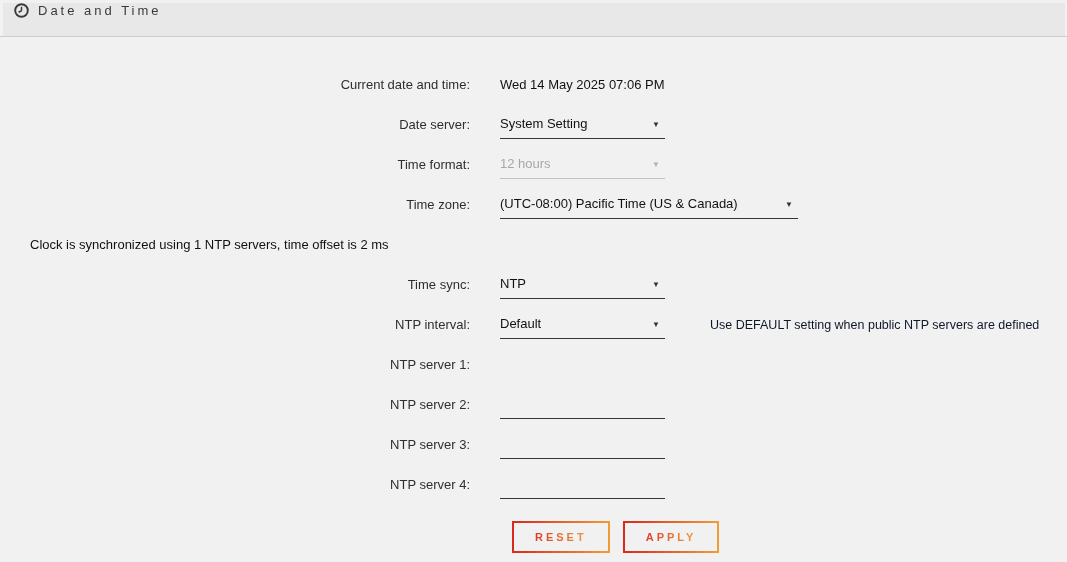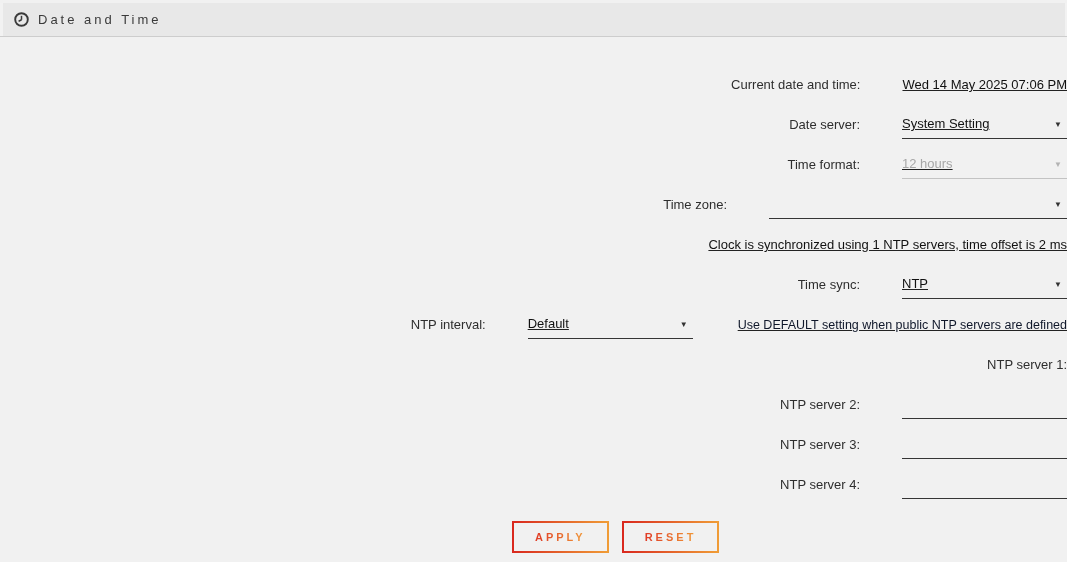--- a/index.html
+++ b/index.html
@@ -14,47 +14,46 @@
   
   .header-wrap {
     background: #f2f2f2;
     border-bottom: 1px solid #cdcdcd;
   }
   .panel-header {
     height: 33px;
     margin: 3px 2px 0 3px;
     background: #e8e8e8;
     display: flex;
-    align-items: center;
+    align-items: flex-start;
     padding-left: 11px;
   }
   .panel-header .title {
     margin-left: 9px;
     font-size: 13px;
     letter-spacing: 3px;
     color: #3a3a3a;
   }
   .clock-icon svg { display:block; }
 
   
   .form { margin-top: 28px; }
   .row {
     display: flex;
     height: 40px;
     align-items: flex-start;
-    justify-content: flex-end;
   }
   .lbl {
     flex: 0 0 470px;
     text-align: right;
     line-height: 40px;
     color: #2e2e2e;
     white-space: nowrap;
   }
-  .val-area { margin-left: 42px; display:flex; align-items:flex-start;text-decoration:underline; }
+  .val-area { margin-left: 30px; display:flex; align-items:flex-start; }
   .static-val {
     line-height: 40px;
     color: #111;
     white-space: nowrap;
   }
 
   .sel {
     position: relative;
     width: 165px;
     height: 30px;
@@ -174,20 +173,21 @@
         <span>12 hours</span>
         <span class="arrow">▼</span>
       </div>
     </div>
   </div>
 
   <div class="row">
     <div class="lbl">Time zone:</div>
     <div class="val-area">
       <div class="sel wide">
+        <span>(UTC-08:00) Pacific Time (US &amp; Canada)</span>
         <span class="arrow">▼</span>
       </div>
     </div>
   </div>
 
   <div class="row">
     <div class="val-area">
       <div class="static-val">Clock is synchronized using 1 NTP servers, time offset is 2 ms</div>
     </div>
   </div>
@@ -232,21 +232,21 @@
   </div>
 
   <div class="row">
     <div class="lbl">NTP server 4:</div>
     <div class="val-area">
       <input class="txt-input" type="text" value="" style="">
     </div>
   </div>
 
   <div class="btn-row">
+    <button class="btn">
+      <span>RESET</span>
+    </button>
     <button class="btn">
       <span>APPLY</span>
     </button>
-    <button class="btn">
-      <span>RESET</span>
-    </button>
   </div>
 
 </div>
 
 </body></html>

